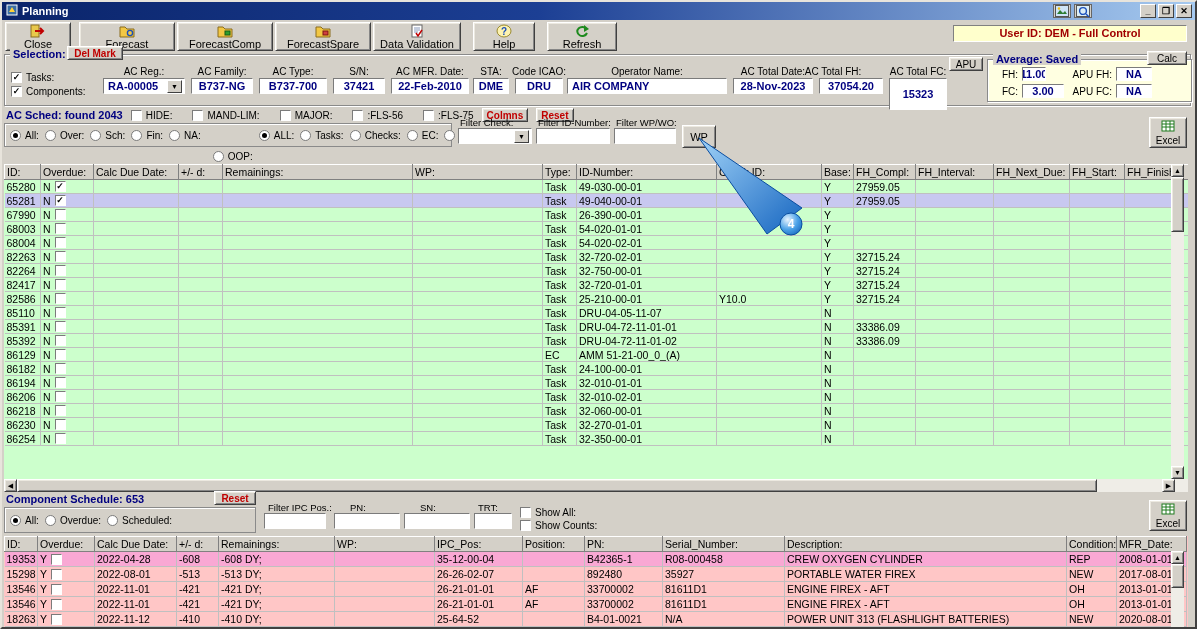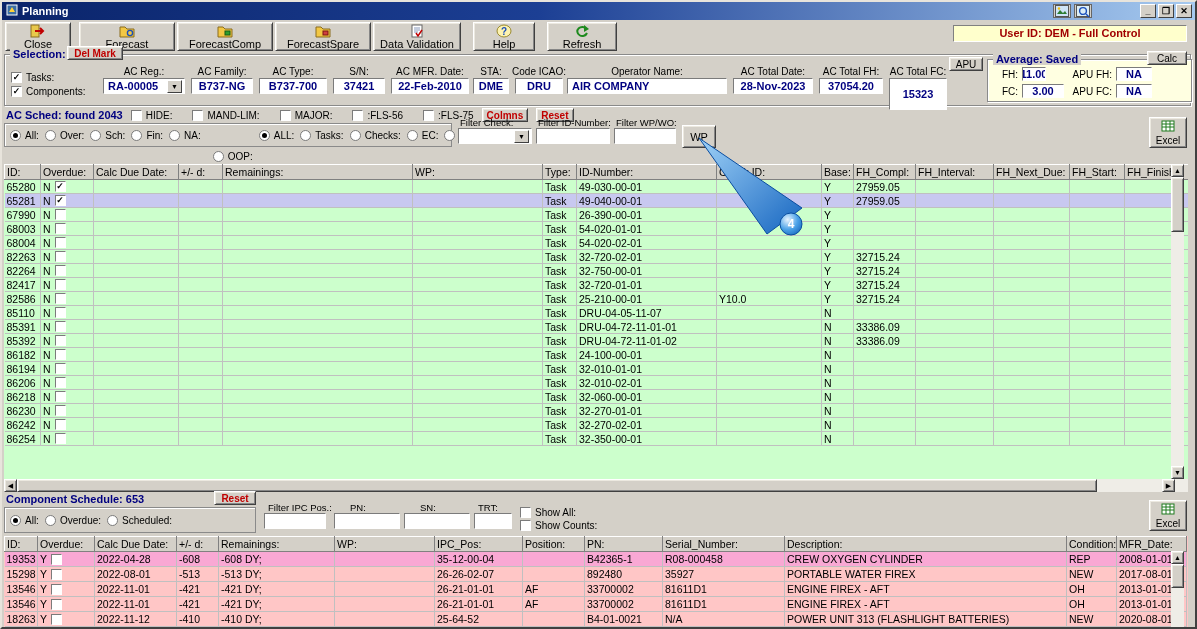--- a/index.html
+++ b/index.html
@@ -192,21 +192,21 @@
           <span>DRU</span>
         </span>
         <span class="flabel" style="left: 550px; width: 184px; top: 11px;">Operator Name:</span>
         <span class="fval sunken leftal" style="left: 562px; top: 23px; width: 160px; height: 16px;">
           <span>AIR COMPANY</span>
         </span>
         <span class="flabel" style="left: 716px; width: 104px; top: 11px;">AC Total Date:</span>
         <span class="fval sunken" style="left: 728px; top: 23px; width: 80px; height: 16px;">
           <span>28-Nov-2023</span>
         </span>
-        <span class="flabel" style="left: 802px; width: 88px; top: 11px;">AC Total FH:</span>
+        <span class="flabel" style="left: 784px; width: 88px; top: 11px;">AC Total FH:</span>
         <span class="fval sunken" style="left: 814px; top: 23px; width: 64px; height: 16px;">
           <span>37054.20</span>
         </span>
         <span class="flabel" style="left: 872px; width: 82px; top: 11px;">AC Total FC:</span>
         <span class="fval sunken" style="left: 884px; top: 23px; width: 58px; height: 32px;">
           <span>15323</span>
         </span>
       </div>
     <button class="smallbtn raised" style="left:944px;top:2px;width:34px;height:14px;">APU</button>
     <div class="groupbox" style="left:982px;top:4px;width:205px;height:43px;background:#ffffe1;">
@@ -612,20 +612,42 @@
             <td>DRU-04-72-11-01-02</td>
             <td></td>
             <td>N</td>
             <td>33386.09</td>
             <td></td>
             <td></td>
             <td></td>
             <td></td>
           </tr>
           <tr style="background: rgb(204, 255, 204);">
+            <td>86129</td>
+            <td>
+              <span class="odcell">
+                <span>N</span>
+                <span class="cb"></span>
+              </span>
+            </td>
+            <td></td>
+            <td></td>
+            <td></td>
+            <td></td>
+            <td>EC</td>
+            <td>AMM 51-21-00_0_(A)</td>
+            <td></td>
+            <td>N</td>
+            <td></td>
+            <td></td>
+            <td></td>
+            <td></td>
+            <td></td>
+          </tr>
+          <tr style="background: rgb(204, 255, 204);">
             <td>86182</td>
             <td>
               <span class="odcell">
                 <span>N</span>
                 <span class="cb"></span>
               </span>
             </td>
             <td></td>
             <td></td>
             <td></td>
@@ -713,42 +735,20 @@
                 <span>N</span>
                 <span class="cb"></span>
               </span>
             </td>
             <td></td>
             <td></td>
             <td></td>
             <td></td>
             <td>Task</td>
             <td>32-270-01-01</td>
-            <td></td>
-            <td>N</td>
-            <td></td>
-            <td></td>
-            <td></td>
-            <td></td>
-            <td></td>
-          </tr>
-          <tr style="background: rgb(204, 255, 204);">
-            <td>86242</td>
-            <td>
-              <span class="odcell">
-                <span>N</span>
-                <span class="cb"></span>
-              </span>
-            </td>
-            <td></td>
-            <td></td>
-            <td></td>
-            <td></td>
-            <td>Task</td>
-            <td>32-270-02-01</td>
             <td></td>
             <td>N</td>
             <td></td>
             <td></td>
             <td></td>
             <td></td>
             <td></td>
           </tr>
           <tr style="background: rgb(204, 255, 204);">
             <td>86254</td>

